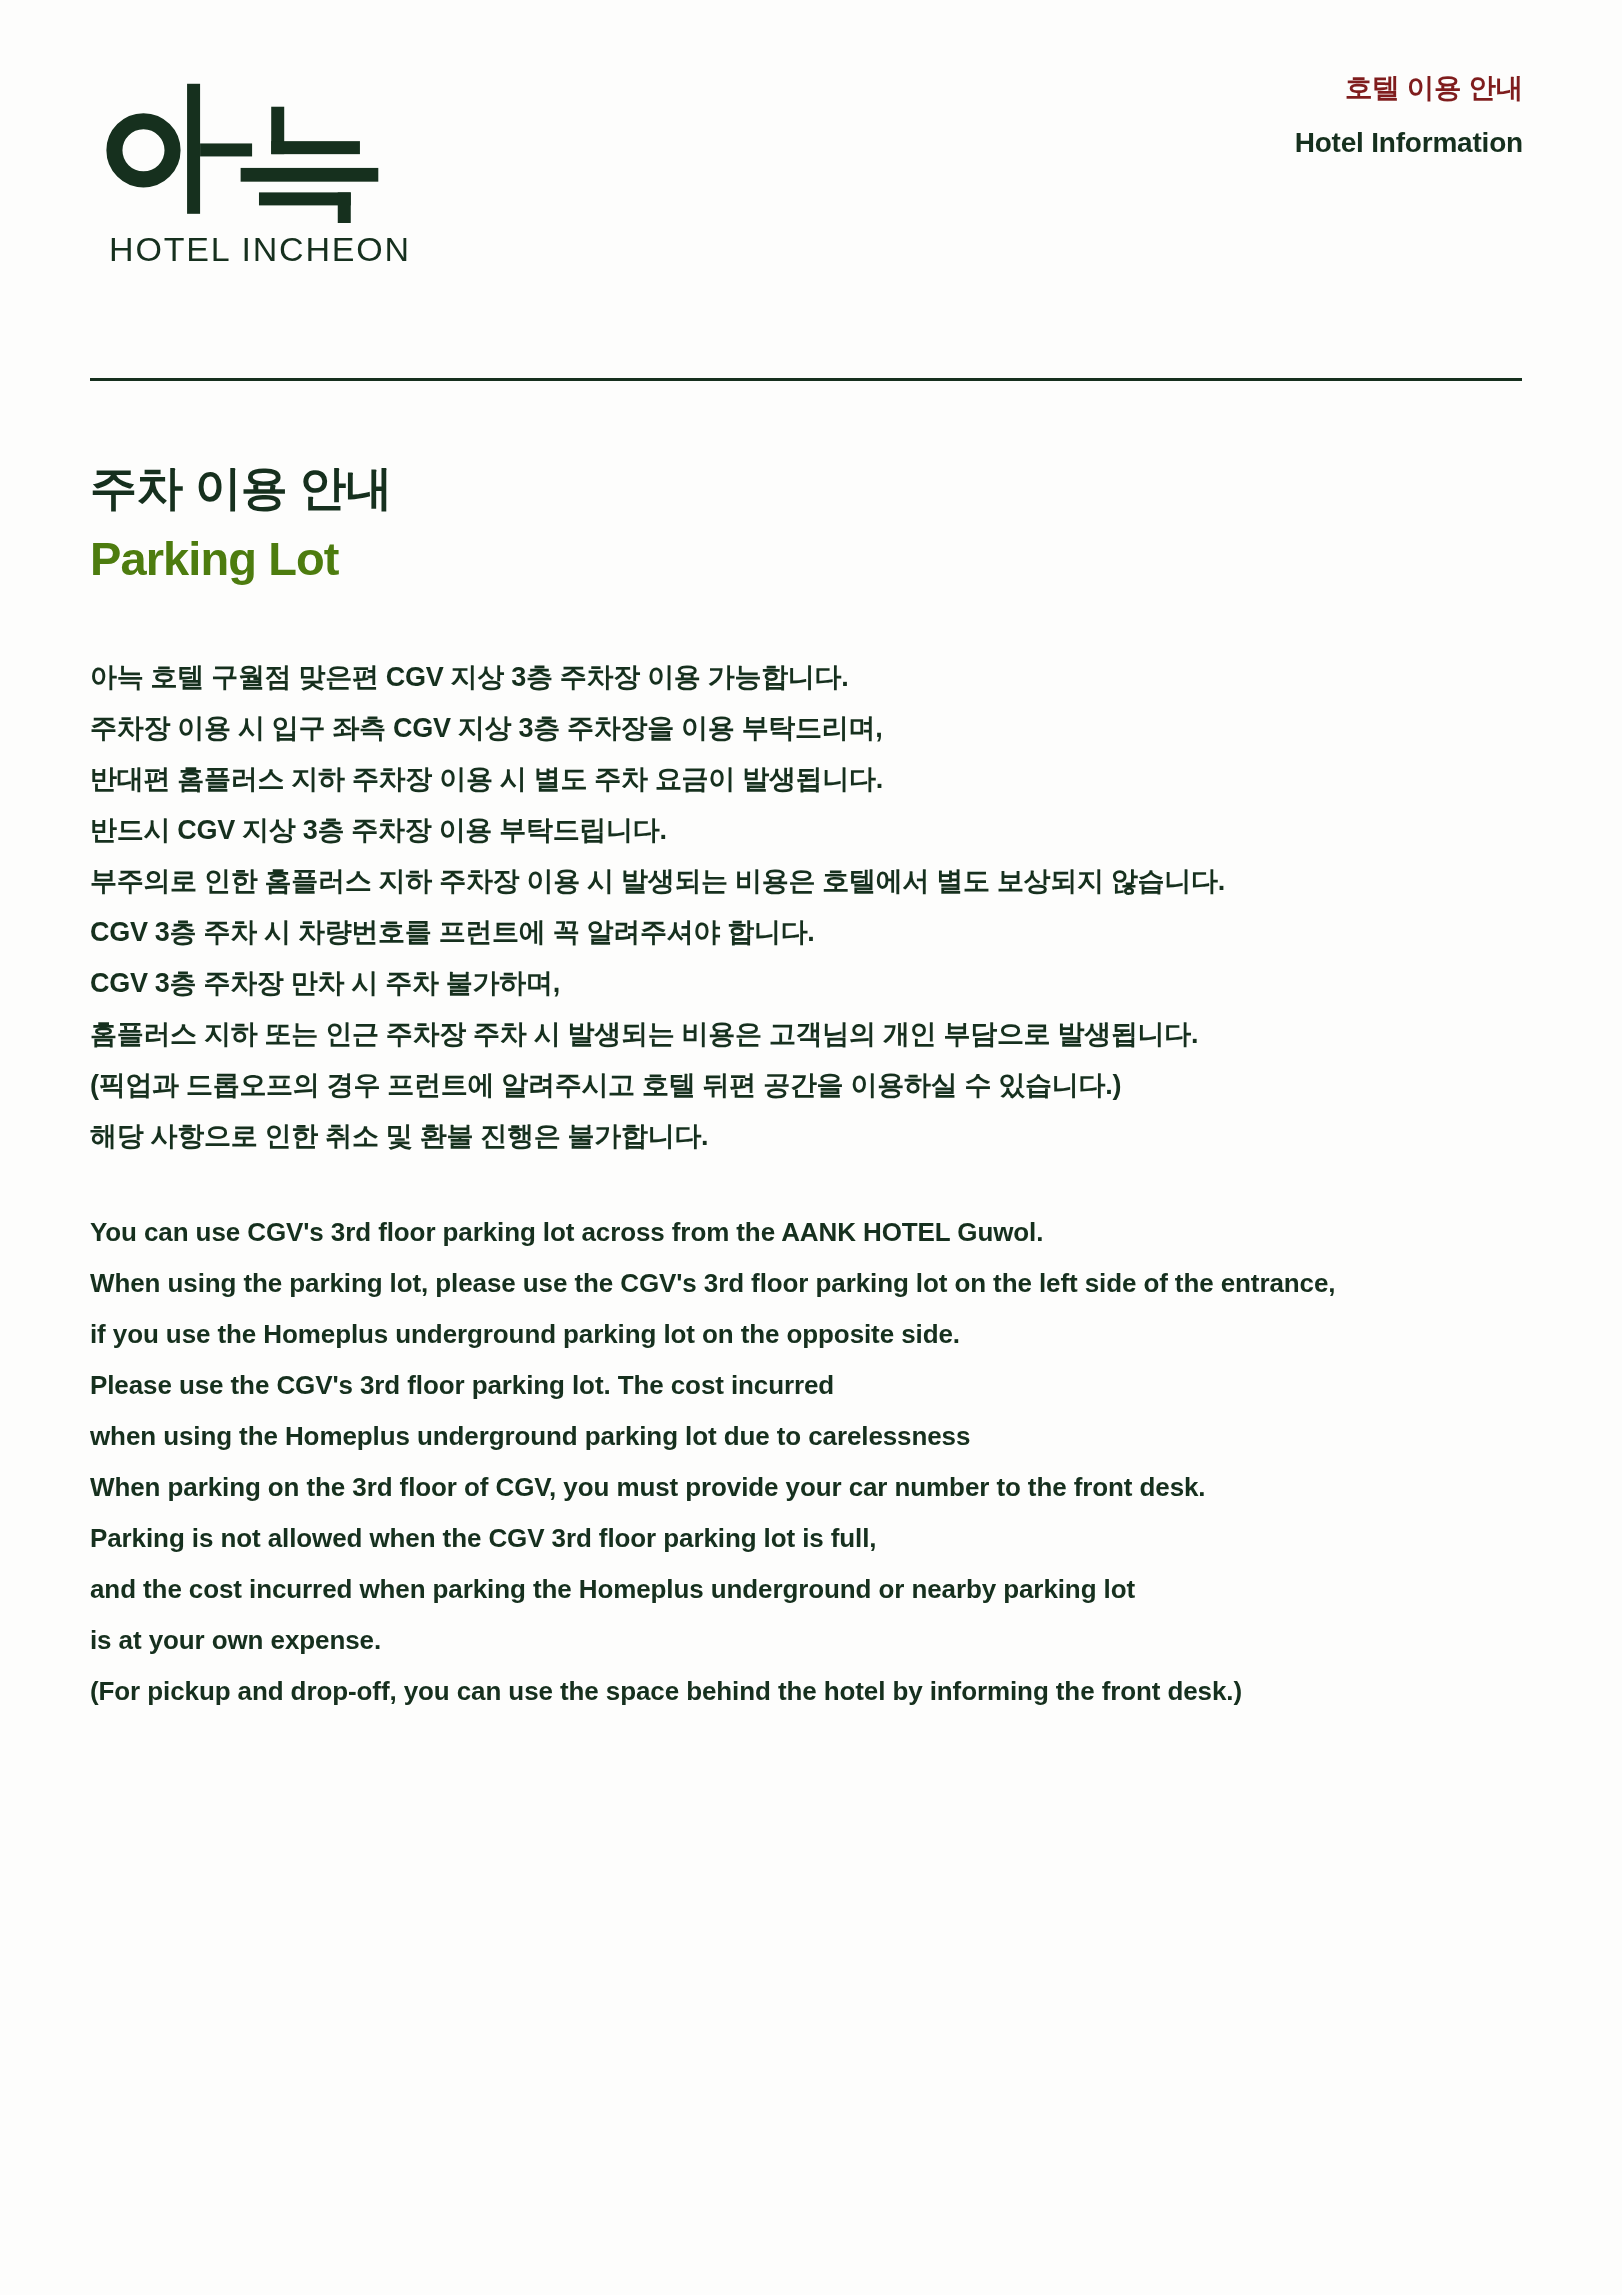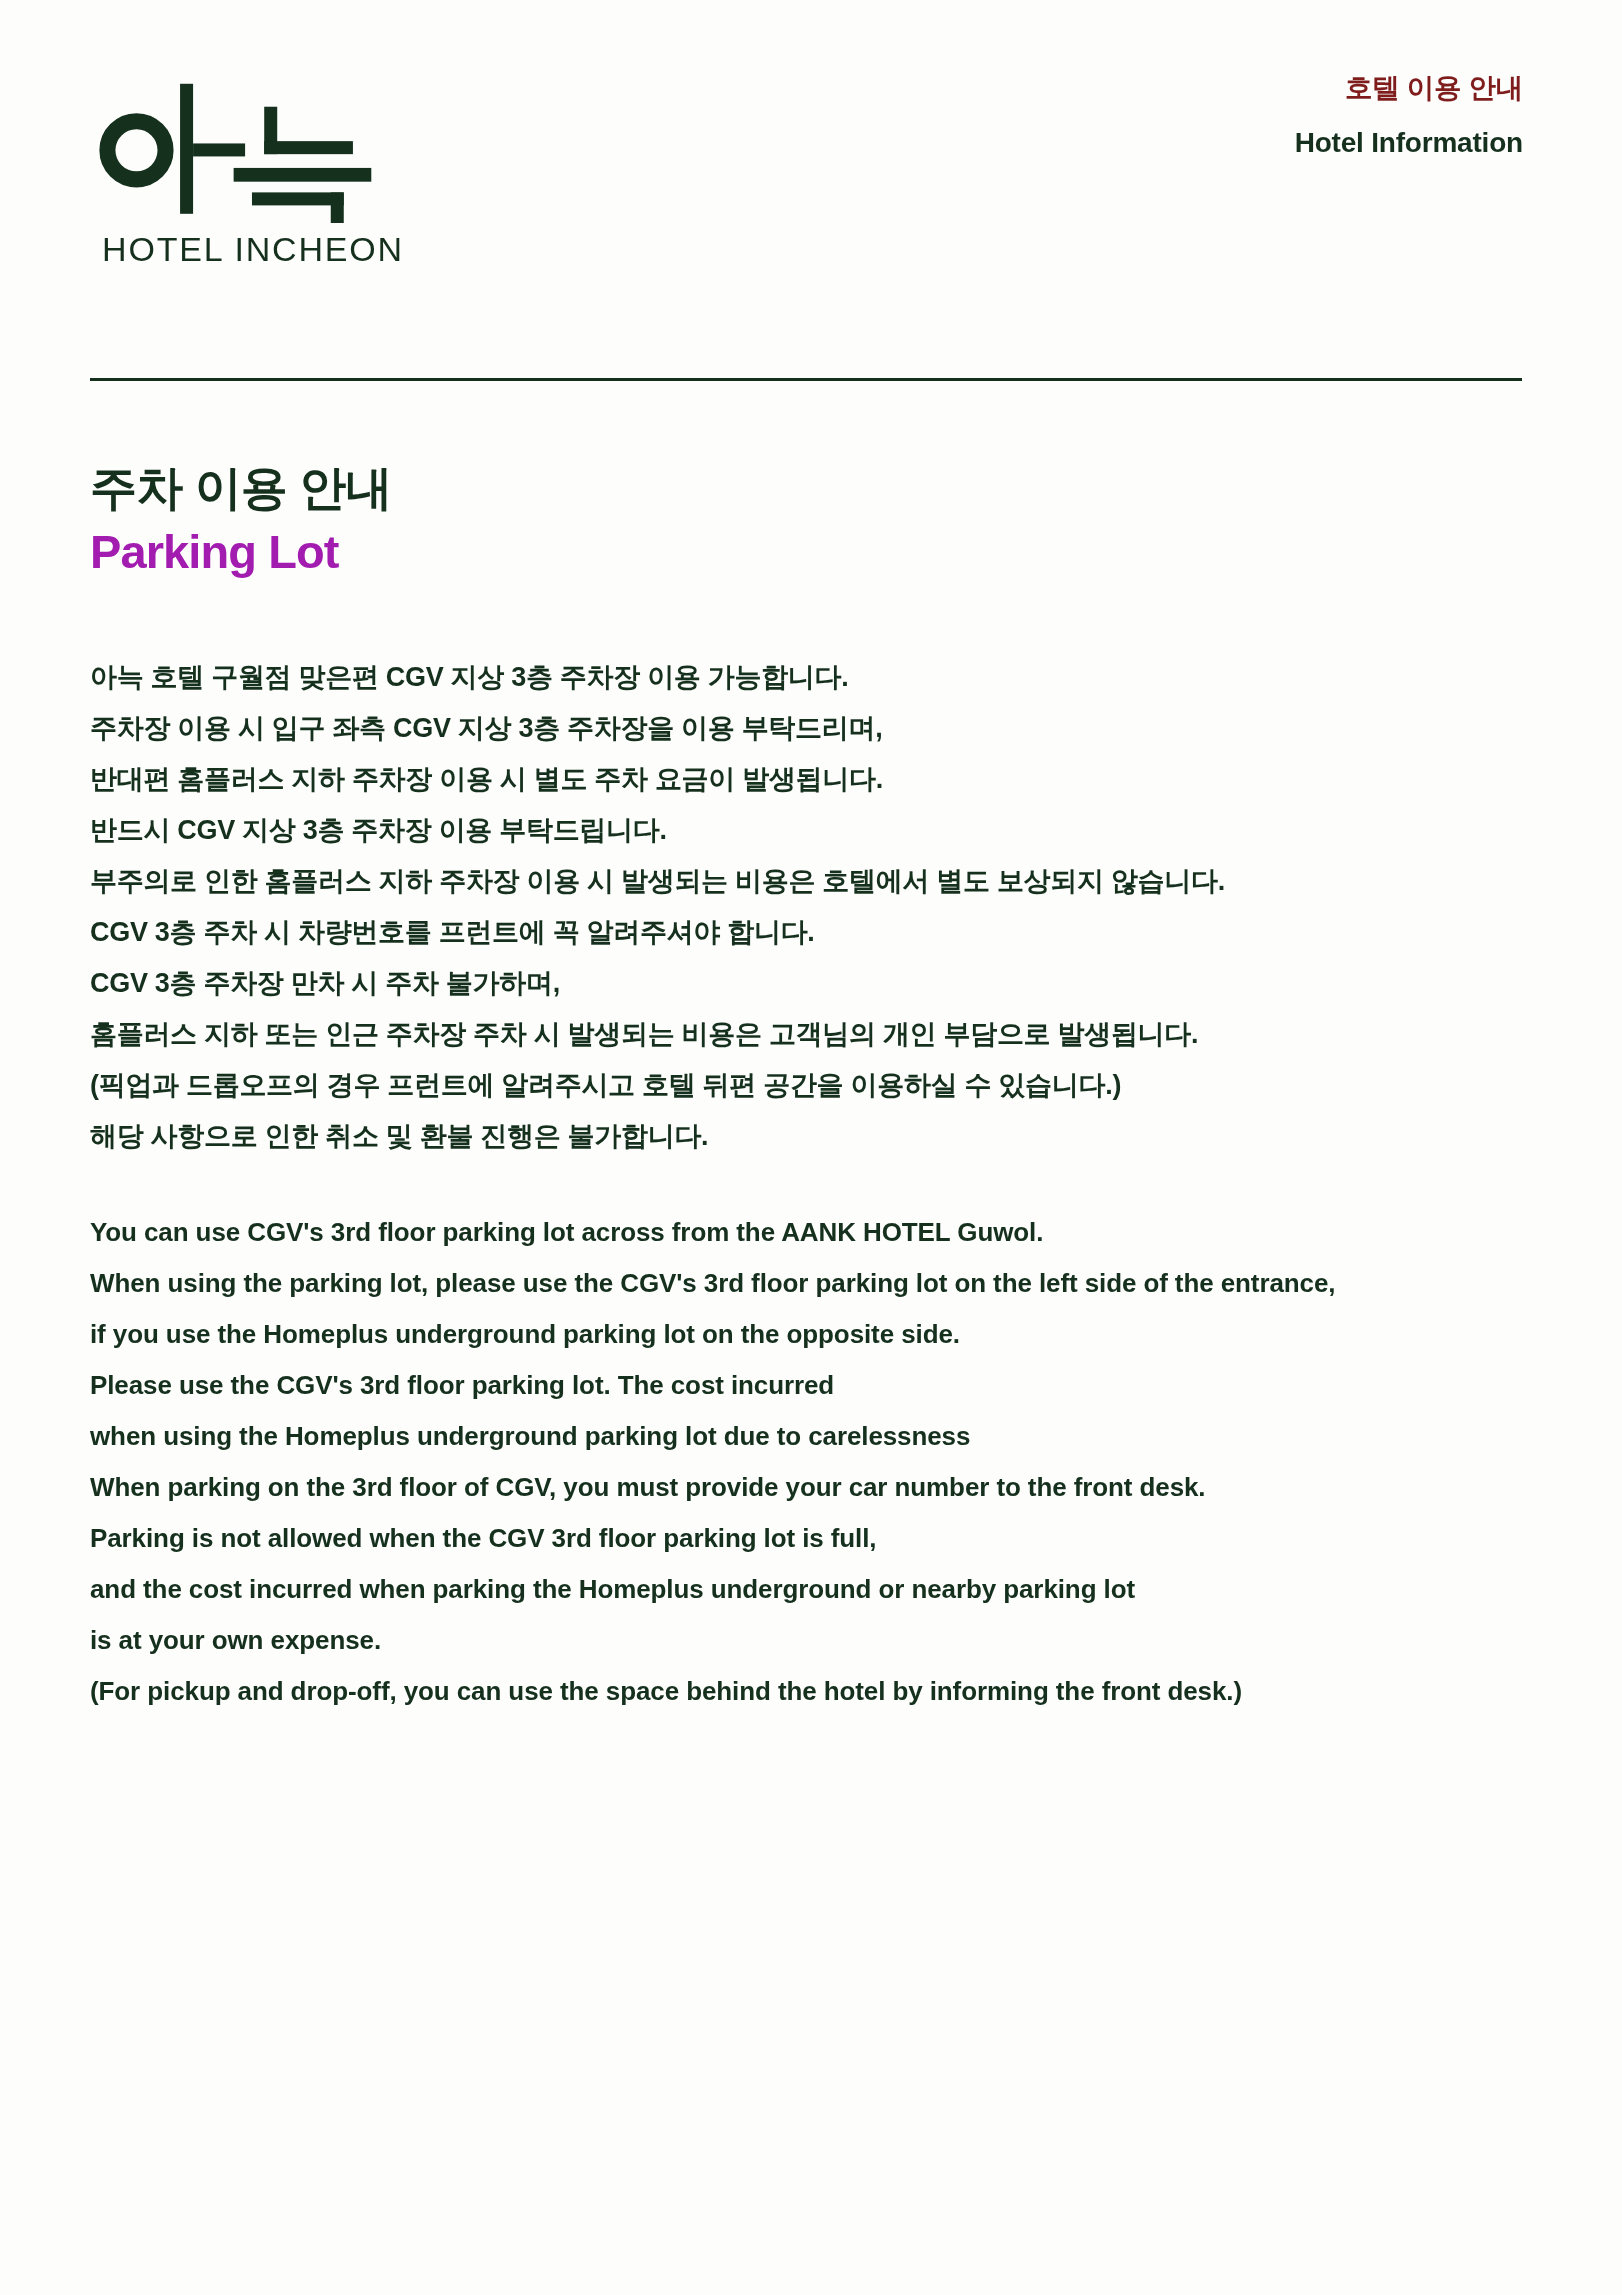--- a/index.html
+++ b/index.html
@@ -28,21 +28,21 @@
     position: absolute;
     top: 70px;
     left: 90px;
     right: 99px;
     height: 230px;
   }
 
   .brand {
     position: absolute;
     top: 0;
-    left: 9px;
+    left: 16px;
     width: 321px;
   }
 
   .brand-mark {
     display: block;
     width: 283px;
     height: 153px;
   }
 
   .brand-wordmark {
@@ -103,26 +103,26 @@
     display: block;
     font-size: 47px;
     font-weight: 700;
     letter-spacing: -0.8px;
     line-height: 1.1;
     color: #16301e;
   }
 
   .title-en {
     display: block;
-    margin-top: 13px;
+    margin-top: 20px;
     font-size: 47px;
     font-weight: 700;
     letter-spacing: -0.9px;
     line-height: 1.06;
-    color: #a21caf;
+    color: #4d7c0f;
   }
 
   
   .body-block {
     position: absolute;
     left: 90px;
     width: 1454px;
   }
 
   .body-ko {

